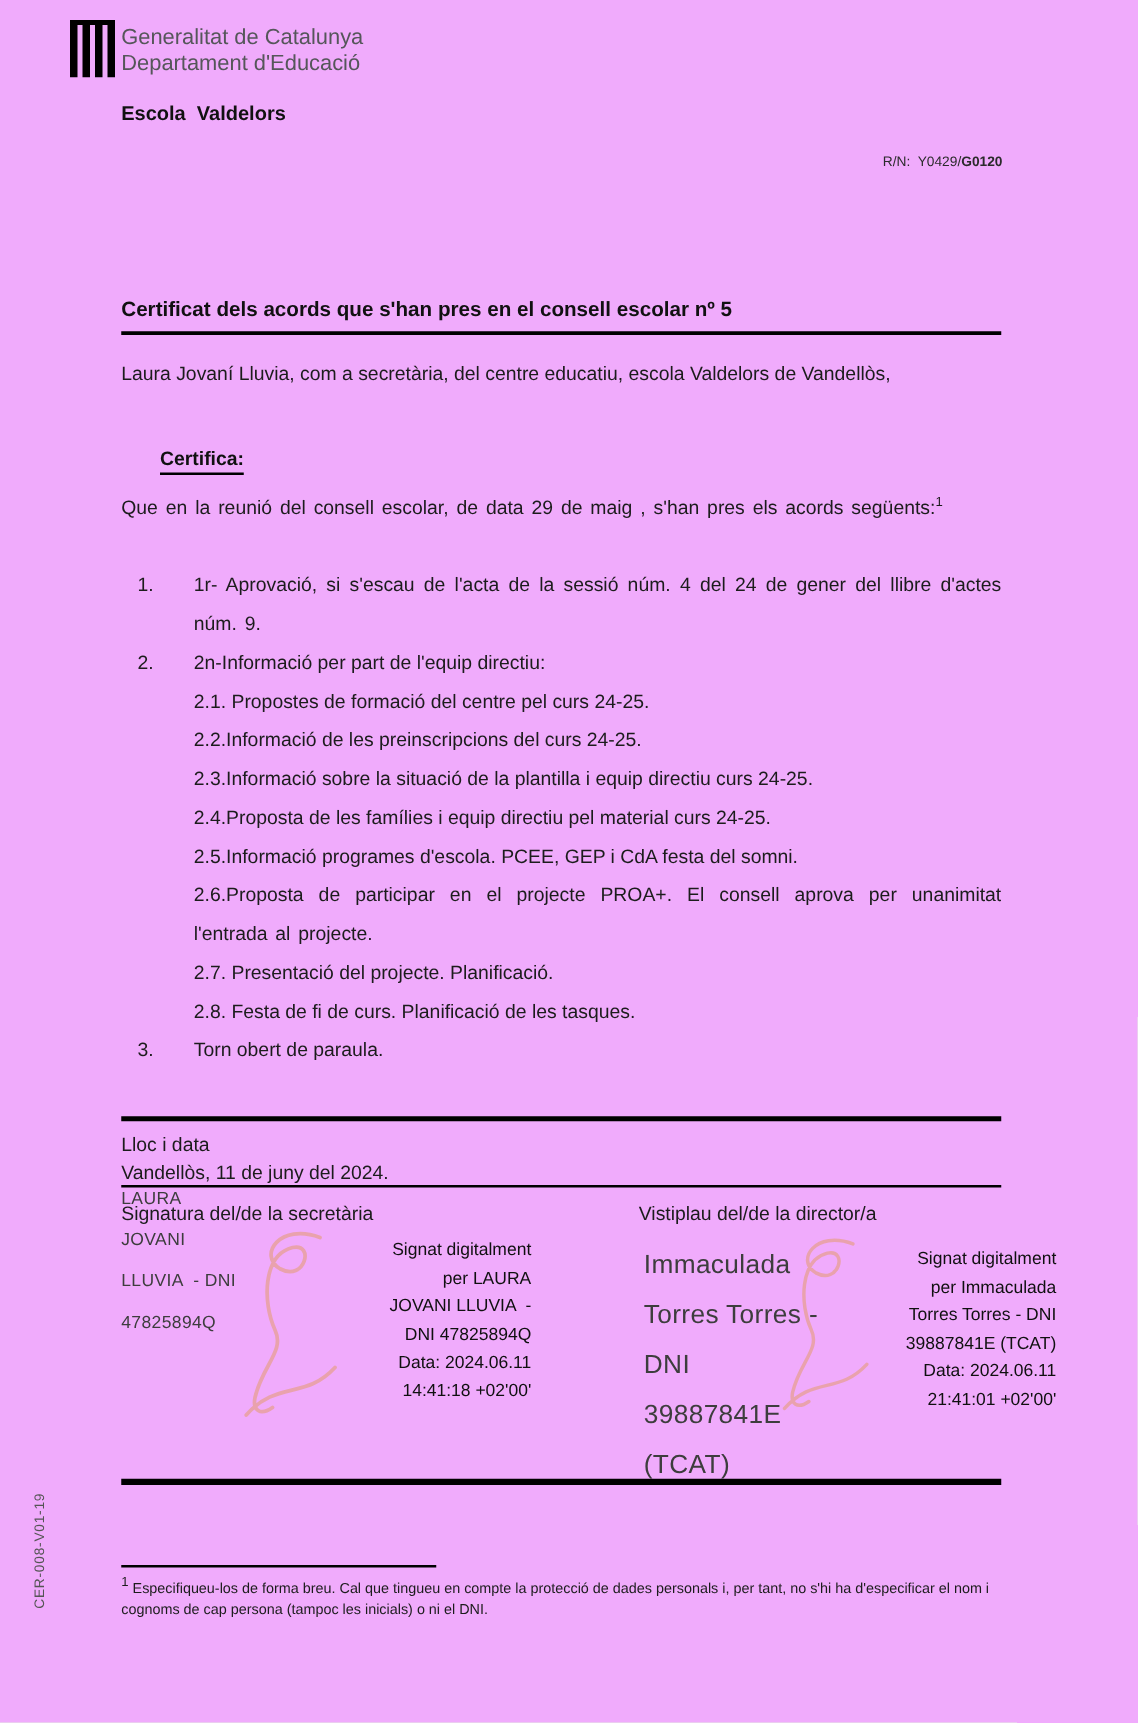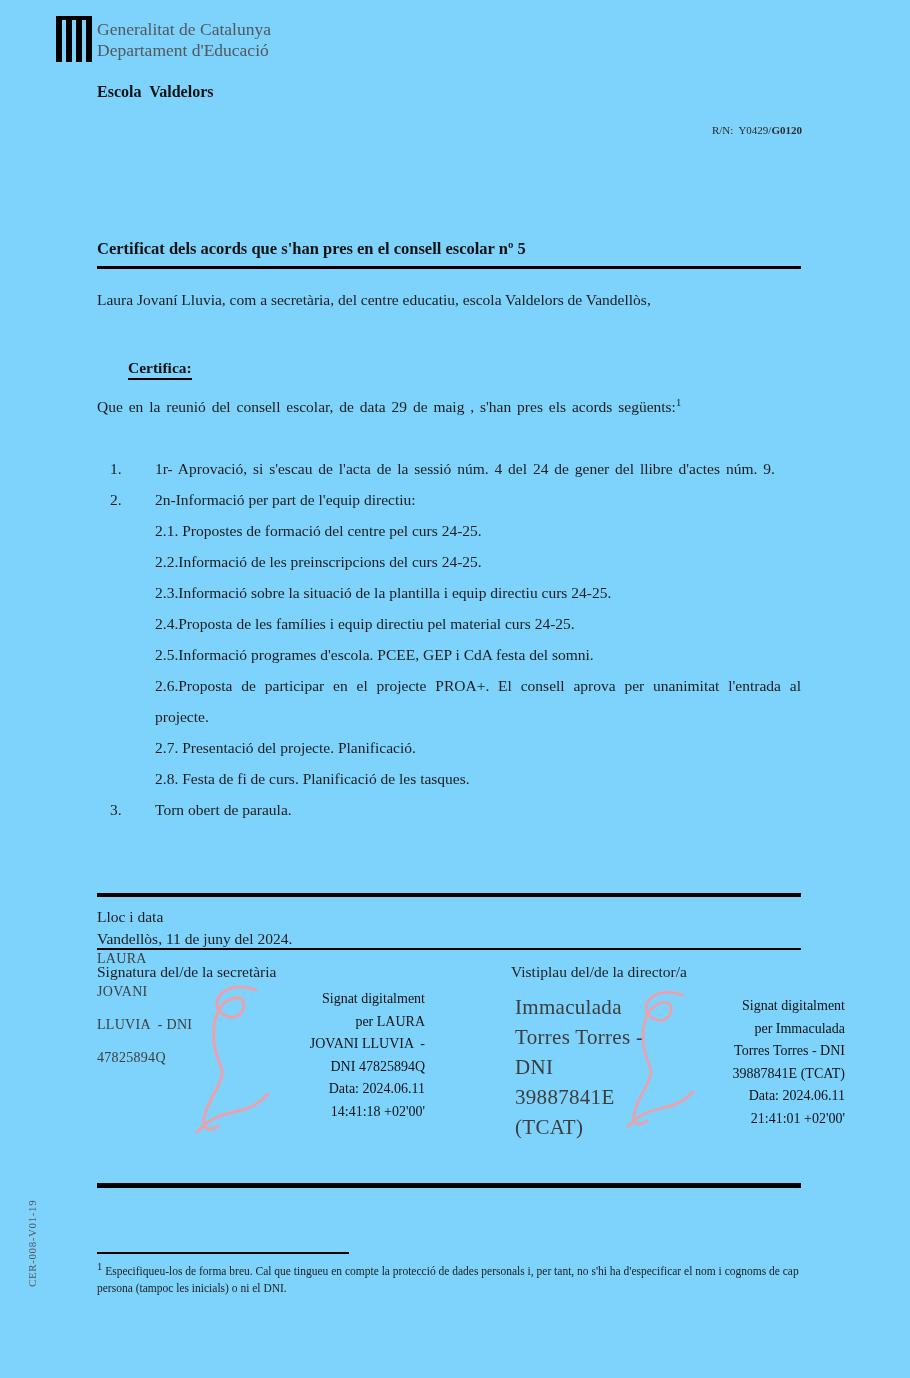--- a/index.html
+++ b/index.html
@@ -1,18 +1,18 @@
 <!DOCTYPE html>
 <html><head>
 <meta charset="utf-8">
 <style>
   html,body{margin:0;padding:0;background:#e8e8e8;}
   .page{
-    position:relative;width:910px;height:1378px;background:#7dd3fc;
-    font-family:Liberation Serif, serif;color:#1c1c1c;overflow:hidden;margin:0 auto;
+    position:relative;width:910px;height:1378px;background:#f0abfc;
+    font-family:Liberation Sans, sans-serif;color:#1c1c1c;overflow:hidden;margin:0 auto;
   }
   .logo{position:absolute;left:56px;top:16px;width:38px;height:46px;}
   .org{position:absolute;left:97px;top:19px;font-size:17.5px;line-height:21px;color:#55565a;}
   .school{position:absolute;left:97px;top:83px;font-size:16px;font-weight:bold;white-space:pre;color:#111;}
   .ref{position:absolute;top:124px;right:108px;font-size:11px;color:#2b2b2b;white-space:pre;}
   .ref b{font-weight:bold;}
   .title{position:absolute;left:97px;top:239px;width:704px;font-size:16.5px;font-weight:bold;color:#111;
          padding-bottom:7px;border-bottom:3px solid #000;}
   .bodytext{font-size:15.5px;line-height:31px;color:#1c1c1c;}
   .intro{position:absolute;left:97px;top:284px;width:662px;}
@@ -28,21 +28,21 @@
   .sub{margin-left:58px;}
   .rule{position:absolute;left:97px;width:704px;background:#000;}
   .r1{top:893px;height:4px;}
   .lloc{position:absolute;left:97px;top:901px;}
   .dataval{position:absolute;left:97px;top:923px;}
   .r2{top:948px;height:2px;}
   .sigh-left{position:absolute;left:97px;top:956px;}
   .sigh-right{position:absolute;left:511px;top:956px;}
   .signame{white-space:pre-wrap;color:#3d3d3d;letter-spacing:.3px;}
   .signame.nleft{position:absolute;left:97px;top:942px;width:160px;font-size:14px;line-height:33px;}
-  .signame.nright{position:absolute;left:515px;top:992px;width:160px;font-size:21px;line-height:30px;}
+  .signame.nright{position:absolute;left:515px;top:992px;width:160px;font-size:21px;line-height:40px;}
   .sigdetails{white-space:pre-wrap;font-size:14px;line-height:22.5px;color:#101010;text-align:right;}
   .sigdetails.dleft{position:absolute;left:245px;top:988px;width:180px;}
   .sigdetails.dright{position:absolute;left:670px;top:995px;width:175px;}
   .flourish{position:absolute;pointer-events:none;}
   .flourish.fleft{left:194px;top:978px;}
   .flourish.fright{left:624px;top:984px;}
   .r3{top:1183px;height:5px;}
   .vcode{position:absolute;left:26px;top:1287px;transform:rotate(-90deg);transform-origin:0 0;
          font-size:11px;color:#555;letter-spacing:.6px;white-space:nowrap;}
   .fn{position:absolute;left:97px;top:1252px;width:708px;font-size:11.5px;line-height:17px;color:#1c1c1c;}

